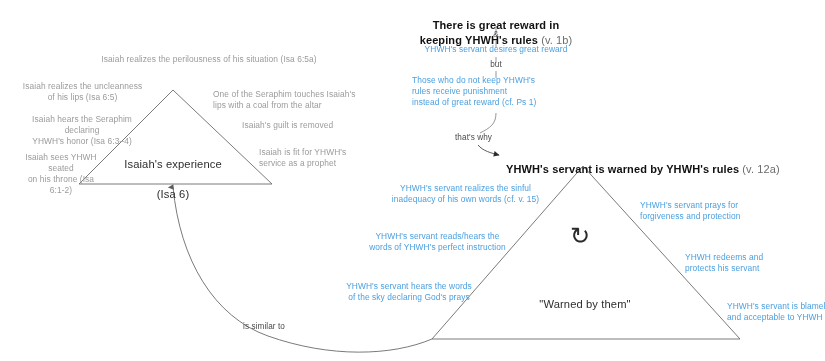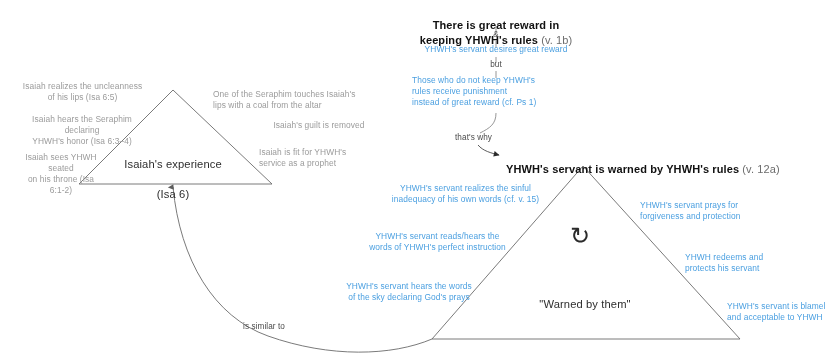--- a/index.html
+++ b/index.html
@@ -112,31 +112,32 @@
       <path d="M496,113 C 496,124 490,128 480,133" fill="none" stroke="#8a8a8a" stroke-width="0.9"></path>
       <path d="M478,145 C 483,151 491,153 499,155" fill="none" stroke="#4a4a4a" stroke-width="0.9" marker-end="url(#arrowR)"></path>
     </g>
   </svg>
 
   <div class="lbl core" style="left:100px; top:142px; width:146px;">
     <div>Isaiah's experience</div>
     <div>(Isa 6)</div>
   </div>
 
+  <div class="lbl grey center-al" style="left:84px; top:54px; width:250px;">Isaiah realizes the perilousness of his situation (Isa 6:5a)</div>
 
   <div class="lbl grey right-al" style="left:20px; top:81px; width:125px;">Isaiah realizes the uncleanness
 of his lips (Isa 6:5)</div>
 
   <div class="lbl grey" style="left:213px; top:81px; width:148px;margin-top:8px;">One of the Seraphim touches Isaiah's
 lips with a coal from the altar</div>
 
   <div class="lbl grey right-al" style="left:0px; top:114px; width:104px;padding-left:30px;">Isaiah hears the Seraphim declaring
 YHWH's honor (Isa 6:3–4)</div>
 
-  <div class="lbl grey" style="left:249px; top:120px; width:140px;text-align:center;">Isaiah's guilt is removed</div>
+  <div class="lbl grey" style="left:242px; top:120px; width:140px;">Isaiah's guilt is removed</div>
 
   <div class="lbl grey right-al" style="left:0px; top:152px; width:82px;padding-left:20px;">Isaiah sees YHWH seated
 on his throne (Isa 6:1-2)</div>
 
   <div class="lbl grey" style="left:259px; top:147px; width:118px;">Isaiah is fit for YHWH's
 service as a prophet</div>
 
   <div class="lbl prop-bold center-al" style="left:406px; top:3px; width:180px;">
     <span>There is great reward in
 keeping YHWH's rules</span><span class="ref"> (v. 1b)</span>

